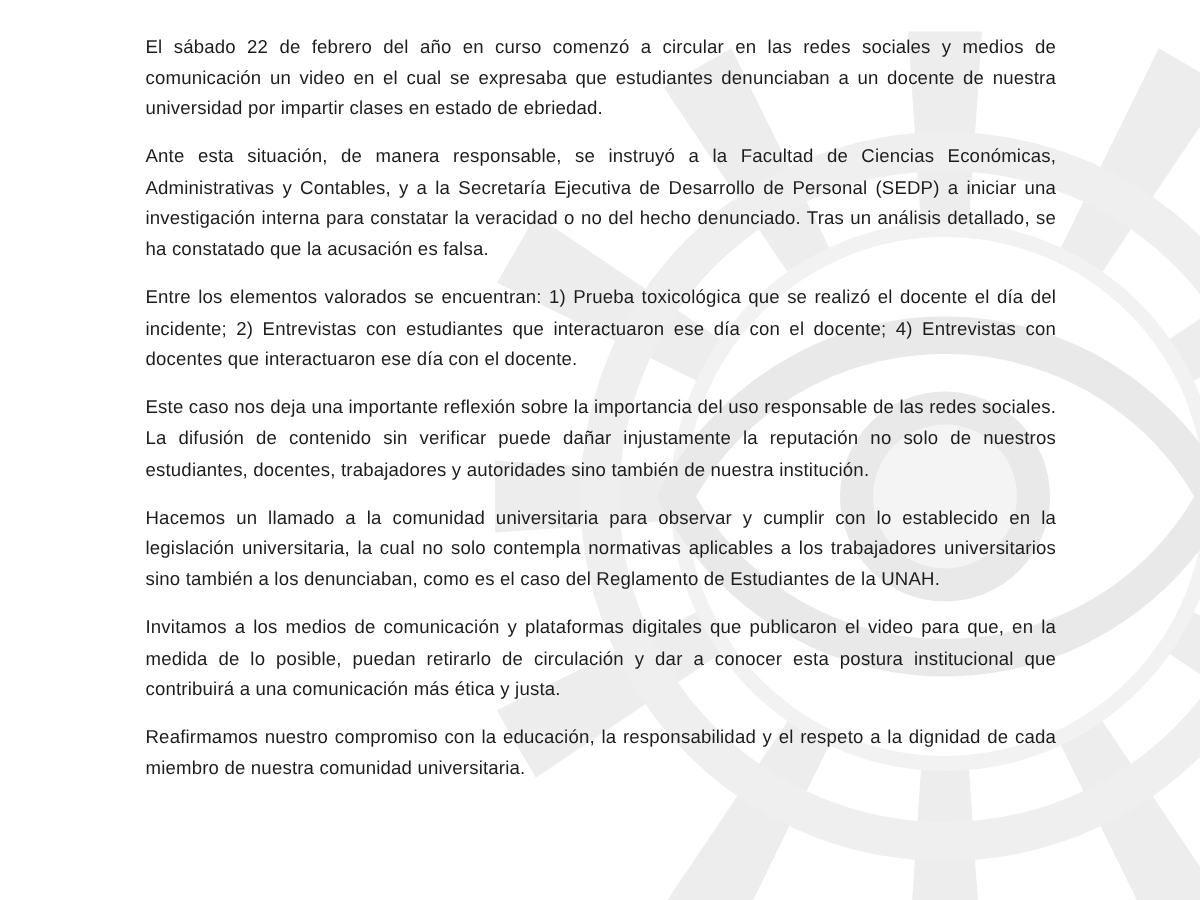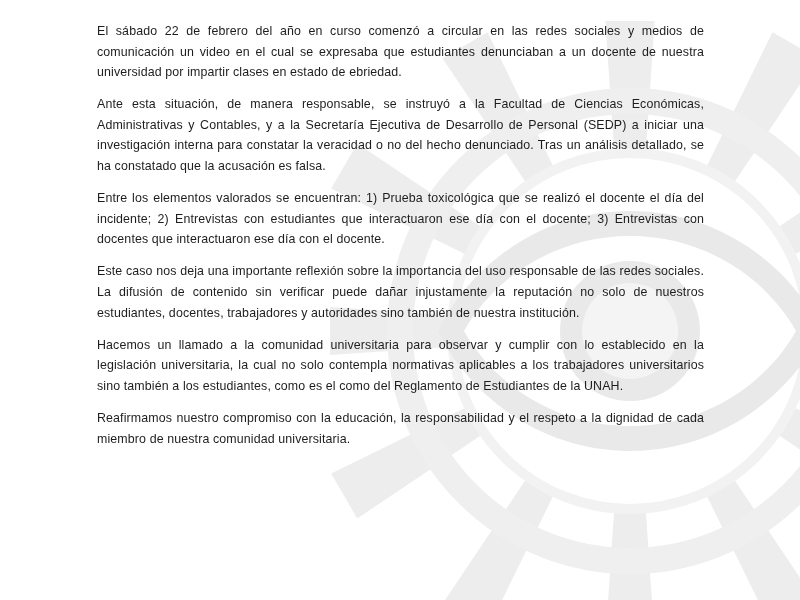--- a/index.html
+++ b/index.html
@@ -134,23 +134,24 @@
                C 222 475 162 430 134 380
                C 162 330 222 285 300 285 Z" fill="#ffffff"></path>
       <circle cx="300" cy="380" r="70" fill="#e9e9e9"></circle>
       <circle cx="300" cy="380" r="48" fill="#f4f4f4"></circle>
     </g>
   </svg>
 
   <div id="body-text">
     <p class="para">El sábado 22 de febrero del año en curso comenzó a circular en las redes sociales y medios de comunicación un video en el cual se expresaba que estudiantes denunciaban a un docente de nuestra universidad por impartir clases en estado de ebriedad.</p>
     <p class="para">Ante esta situación, de manera responsable, se instruyó a la Facultad de Ciencias Económicas, Administrativas y Contables, y a la Secretaría Ejecutiva de Desarrollo de Personal (SEDP) a iniciar una investigación interna para constatar la veracidad o no del hecho denunciado. Tras un análisis detallado, se ha constatado que la acusación es falsa.</p>
-    <p class="para">Entre los elementos valorados se encuentran: 1) Prueba toxicológica que se realizó el docente el día del incidente; 2) Entrevistas con estudiantes que interactuaron ese día con el docente; 3) Entrevistas con docentes que interactuaron ese día con el docente.</p>
+    <p class="para">Entre los elementos valorados se encuentran: 1) Prueba toxicológica que se realizó el docente el día del incidente; 2) Entrevistas con estudiantes que interactuaron ese día con el docente; 4) Entrevistas con docentes que interactuaron ese día con el docente.</p>
     <p class="para">Este caso nos deja una importante reflexión sobre la importancia del uso responsable de las redes sociales. La difusión de contenido sin verificar puede dañar injustamente la reputación no solo de nuestros estudiantes, docentes, trabajadores y autoridades sino también de nuestra institución.</p>
-    <p class="para">Hacemos un llamado a la comunidad universitaria para observar y cumplir con lo establecido en la legislación universitaria, la cual no solo contempla normativas aplicables a los trabajadores universitarios sino también a los estudiantes, como es el como del Reglamento de Estudiantes de la UNAH.</p>
+    <p class="para">Hacemos un llamado a la comunidad universitaria para observar y cumplir con lo establecido en la legislación universitaria, la cual no solo contempla normativas aplicables a los trabajadores universitarios sino también a los denunciaban, como es el caso del Reglamento de Estudiantes de la UNAH.</p>
+    <p class="para">Invitamos a los medios de comunicación y plataformas digitales que publicaron el video para que, en la medida de lo posible, puedan retirarlo de circulación y dar a conocer esta postura institucional que contribuirá a una comunicación más ética y justa.</p>
     <p class="para">Reafirmamos nuestro compromiso con la educación, la responsabilidad y el respeto a la dignidad de cada miembro de nuestra comunidad universitaria.</p>
   </div>
 
   <div id="footer">
     <div class="footer-line">Ciudad Universitaria “José Trinidad Reyes”, 24 de febrero de 2025</div>
   </div>
 
 </div>
 
 </body></html>

